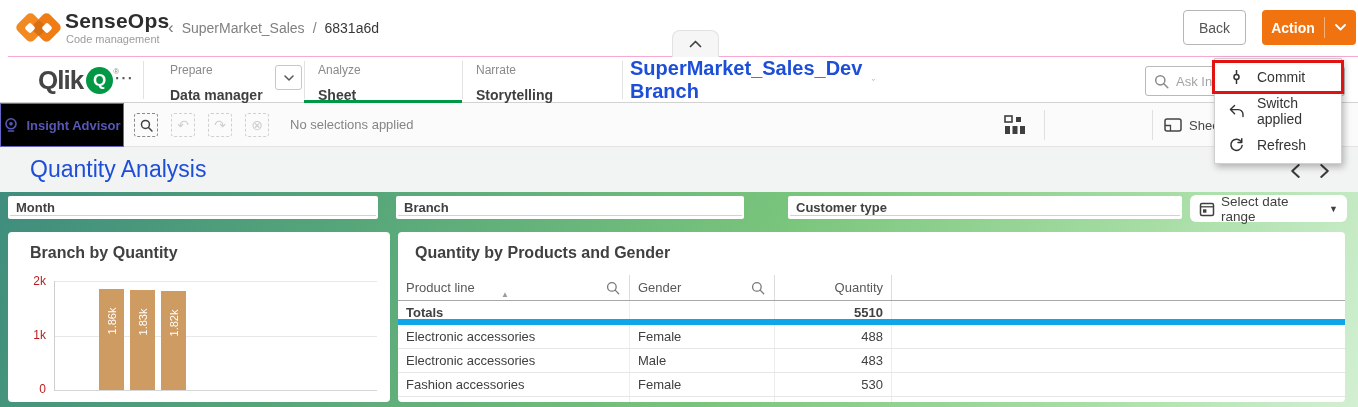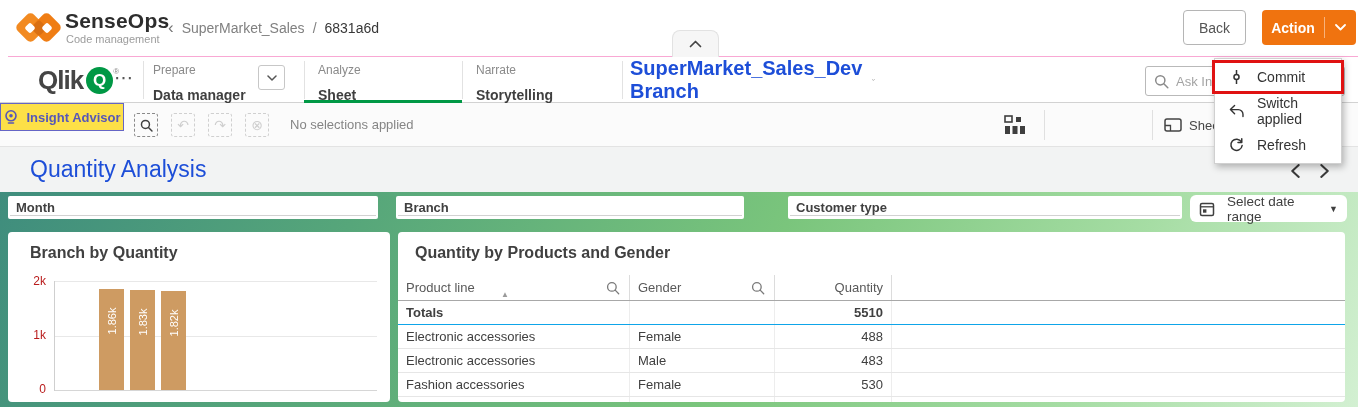--- a/index.html
+++ b/index.html
@@ -42,41 +42,41 @@
   .tabcell.active { border-bottom:3px solid #009845; }
   .dd-chip { position:absolute; left:119px; top:8px; width:27px; height:25px; border:1px solid #c7c7c7; border-radius:3px; display:flex; align-items:center; justify-content:center; background:#fff; cursor:pointer; }
   .branch-sel { position:absolute; left:630px; top:0; width:245px; height:46px; display:flex; align-items:center; justify-content:center; gap:10px; cursor:pointer; }
   .branch-sel .txt { font-size:20px; font-weight:bold; color:#1d4ed8; }
   .ask-box { position:absolute; left:1145px; top:9px; width:200px; height:30px; border:1px solid #b9b9b9; border-radius:3px; display:flex; align-items:center; padding:0 8px; gap:7px; background:#fff; }
   .ask-box input { border:none; outline:none; flex:1; font-size:13px; color:#555; font-family:"Liberation Sans", sans-serif; background:transparent; min-width:0; }
   .ask-box input::placeholder { color:#a3a3a3; }
 
   
   #subbar { position:absolute; left:0; top:103px; width:1358px; height:44px; background:#fbfbfb; border-bottom:1px solid #e3e3e3; z-index:2; }
-  .insight-btn { position:absolute; left:0; top:0; width:124px; height:28px; border:1px solid #6565c5; background:#fde047; display:flex; align-items:center; justify-content:center; gap:7px; cursor:pointer; }
+  .insight-btn { position:absolute; left:0; top:0; width:124px; height:44px; border:1px solid #6565c5; background:#000000; display:flex; align-items:center; justify-content:center; gap:7px; cursor:pointer; }
   .insight-btn .txt { font-size:13px; font-weight:bold; color:#5757b8; }
   .selbox { position:absolute; top:10px; width:24px; height:24px; border:1px dashed #d0d0d0; border-radius:3px; display:flex; align-items:center; justify-content:center; font-size:14px; color:#cfcfcf; cursor:pointer; }
   .selbox.on { border-color:#8a8a8a; color:#3f3f3f; }
   .sel-status { position:absolute; left:290px; top:14px; font-size:13px; color:#858585; }
   .sb-div { position:absolute; top:7px; width:1px; height:30px; background:#e0e0e0; }
   .sb-right { position:absolute; top:0; height:44px; display:flex; align-items:center; gap:7px; cursor:pointer; }
   .sb-right .txt { font-size:13px; color:#474747; }
 
   
   #titlebar { position:absolute; left:0; top:147px; width:1358px; height:45px; background:#f2f3f3; }
   .sheet-title { position:absolute; left:30px; top:9px; font-size:23px; color:#1d4ed8; }
   .nav-arrow { position:absolute; top:15px; width:22px; height:18px; display:flex; align-items:center; justify-content:center; cursor:pointer; }
 
   
   #sheetarea { position:absolute; left:0; top:192px; width:1358px; height:215px;
     background:linear-gradient(115deg,#3f8d7d 0%,#56a67a 25%,#7ac57c 55%,#a6dda4 80%,#d3f0d2 100%); }
   .filterbox { position:absolute; top:4px; height:23px; background:#fff; border-radius:2px; }
   .filterbox .flabel { font-size:13px; font-weight:bold; color:#404040; padding:4px 0 0 8px; }
   .filterbox::after { content:""; position:absolute; left:2px; right:2px; bottom:3px; height:1px; background:#d2d2d2; }
-  .datebox { position:absolute; left:1190px; top:3px; width:157px; height:27px; background:#fff; border-radius:6px; display:flex; align-items:center; gap:12px; padding:0 9px; cursor:pointer; }
+  .datebox { position:absolute; left:1190px; top:3px; width:157px; height:27px; background:#fff; border-radius:6px; display:flex; align-items:center; gap:6px; padding:0 9px; cursor:pointer; }
   .datebox .txt { font-size:13.5px; color:#404040; flex:1; }
   .datebox .tri { font-size:9px; color:#3f3f3f; }
 
   .card { position:absolute; top:40px; height:170px; background:#fff; border-radius:4px; overflow:hidden; }
   #chart-card { left:8px; width:382px; }
   #table-card { left:398px; width:947px; }
   .card-title { position:absolute; left:17px; top:12px; font-size:16px; font-weight:bold; color:#404040; }
   #chart-card .card-title { left:22px; }
 
   
@@ -92,21 +92,21 @@
   
   .thead { position:absolute; left:0; top:43px; width:947px; height:26px; display:grid; grid-template-columns:232px 145px 117px auto; border-bottom:1px solid #a8a8a8; }
   .thcell { position:relative; font-size:13px; color:#595959; line-height:25px; padding-left:8px; border-right:1px solid #dcdcdc; display:flex; align-items:center; }
   .thcell .hl { flex:1; }
   .thcell.num { justify-content:flex-end; padding-right:8px; }
   .thcell:last-child { border-right:none; }
   .th-search { margin-right:9px; cursor:pointer; }
   .sort-asc { position:absolute; left:103px; top:16px; font-size:8px; color:#9a9a9a; line-height:8px; }
   #table-body { position:absolute; left:0; top:69px; width:947px; height:101px; overflow:hidden; }
   .trow { display:grid; grid-template-columns:232px 145px 117px auto; height:24px; border-bottom:1px solid #e6e6e6; cursor:pointer; }
-  .trow.totals { border-bottom:1px solid #0ea5e9; }
+  .trow.totals { border-bottom:6px solid #0ea5e9; }
   .trow.totals .tcell { font-weight:bold; }
   .trow.partial { line-height:15px; }
   .tcell { font-size:13px; color:#404040; line-height:23px; padding-left:8px; border-right:1px solid #ededed; overflow:hidden; }
   .tcell.c2 { text-align:right; padding-right:8px; }
   .tcell:last-child { border-right:none; }
 
   
   #action-menu { position:absolute; left:1214px; top:58px; width:128px; background:#fff; border:1px solid #d0d0d0; box-shadow:2px 3px 7px rgba(0,0,0,.28); z-index:50; padding:1px 0; }
   .menu-item { position:relative; height:34px; display:flex; align-items:center; gap:13px; padding-left:14px; font-size:14px; color:#333; cursor:pointer; }
   .red-box { position:absolute; left:-3px; right:-3px; top:0; bottom:0; border:3px solid #E01212; pointer-events:none; }
@@ -155,21 +155,21 @@
     <span class="qlik-word">Qlik</span>
     <span class="qlik-q">Q</span>
     <span class="qlik-reg">®</span>
   </div>
   <div class="more-btn">⋯</div>
   <div class="tb-div" style="left:143px;"></div>
   <div class="tb-div" style="left:304px;"></div>
   <div class="tb-div" style="left:462px;"></div>
   <div class="tb-div" style="left:622px;"></div>
 
-  <div class="tabcell" style="left:139px; width:161px;">
+  <div class="tabcell" style="left:156px; width:161px;">
     <div class="sec">Prepare</div>
     <div class="pg">Data manager</div>
     <div class="dd-chip">
       <svg width="10" height="6" viewBox="0 0 10 6">
           <polyline points="1,1 5,5 9,1" fill="none" stroke="#555" stroke-width="1.5" stroke-linecap="round" stroke-linejoin="round"></polyline>
         </svg>
     </div>
   </div>
   <div class="tabcell active" style="left:304px; width:158px;">
     <div class="sec">Analyze</div>

